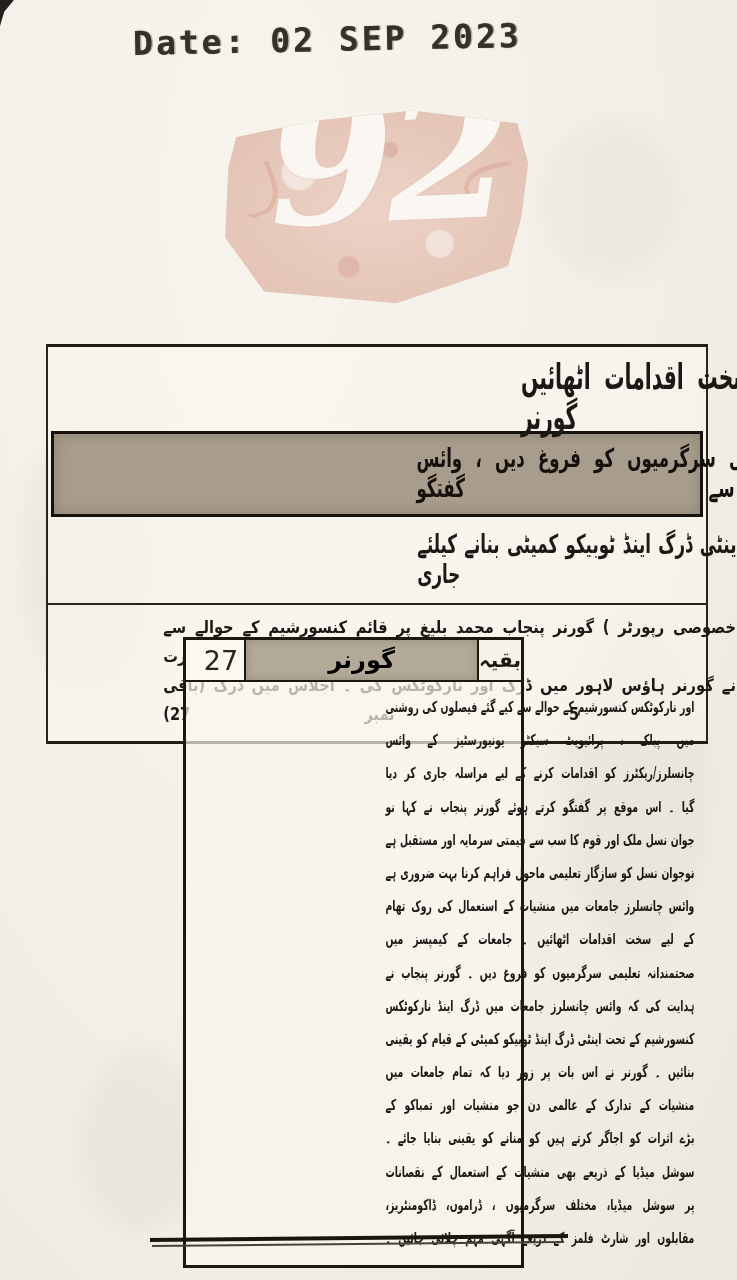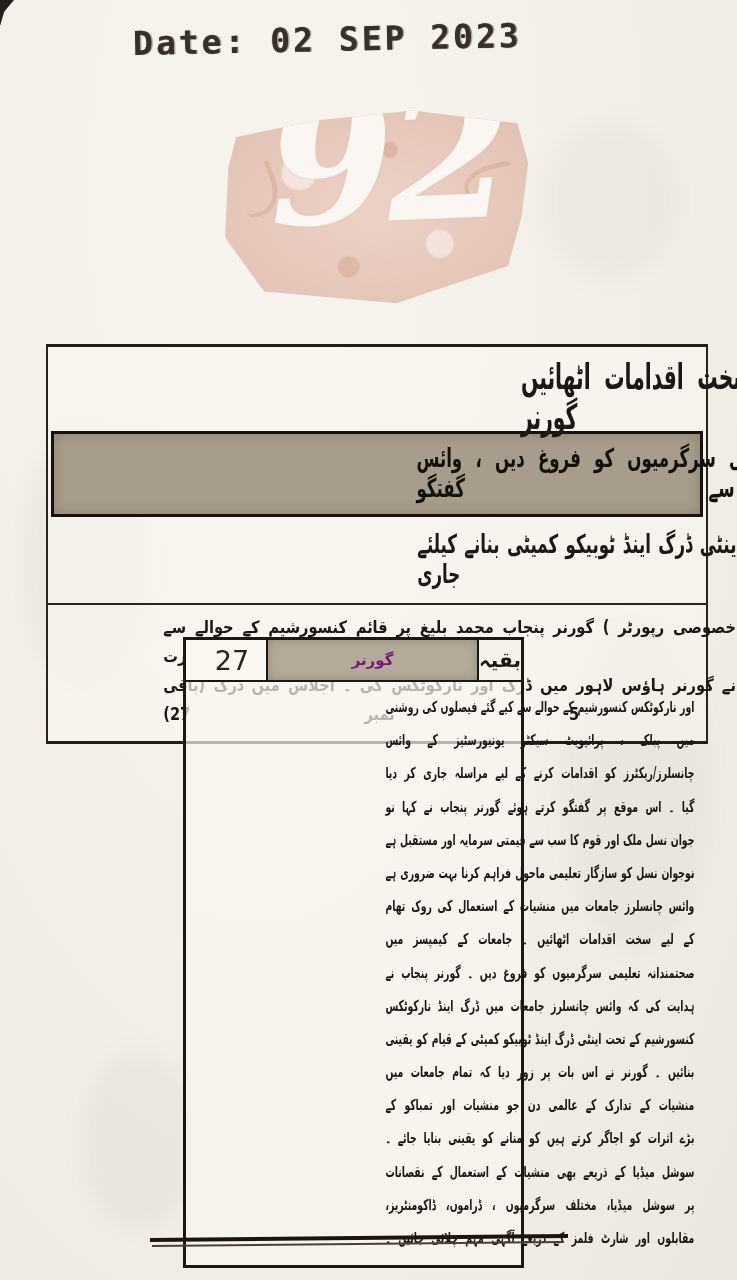--- a/index.html
+++ b/index.html
@@ -61,22 +61,22 @@
   .dl-line{font-size:17px;font-weight:bold;line-height:29px;width:calc(100% / 0.86);transform:scaleX(0.86);}
 
   
   .col{position:absolute;left:183px;top:637px;width:341px;
        border:3px solid #1d1711;background:rgba(250,247,240,0.7);box-sizing:border-box;}
   .cont-row{display:flex;direction:rtl;height:40px;border-bottom:2px solid #1d1711;}
   .cell{display:flex;align-items:center;justify-content:center;box-sizing:border-box;}
   .cell-baqiya{width:44px;background:#f6f2ea;border-left:2px solid #1d1711;
        font-size:20px;font-weight:bold;color:#1d1813;}
   .cell-slug{flex:1;background:#b3aa99;border-left:2px solid #1d1711;
-       font-size:15px;font-weight:bold;color:#701a75;box-shadow:inset 0 0 10px rgba(60,50,40,0.25);}
-  .cell-page{width:80px;background:#fbf8f2;font-size:27px;color:#2a241d;font-family:"DejaVu Sans",sans-serif;padding-left:12px;}
+       font-size:24px;font-weight:bold;color:#000000;box-shadow:inset 0 0 10px rgba(60,50,40,0.25);}
+  .cell-page{width:58px;background:#fbf8f2;font-size:27px;color:#2a241d;font-family:"DejaVu Sans",sans-serif;padding-left:12px;}
   .body-text{padding:9px 16px 10px 10px;}
   .bline{font-size:15px;font-weight:bold;line-height:33.2px;height:33.2px;overflow:visible;
          width:calc(100% / 0.62);transform:scaleX(0.62);}
 
   
   .cut-line{position:absolute;left:150px;top:1236px;width:418px;height:4px;background:#1b1510;transform:rotate(-0.55deg);}
   .cut-line2{position:absolute;left:152px;top:1243px;width:412px;height:1.5px;background:#4a423a;transform:rotate(-0.55deg);}
 </style>
 </head>
 <body>

